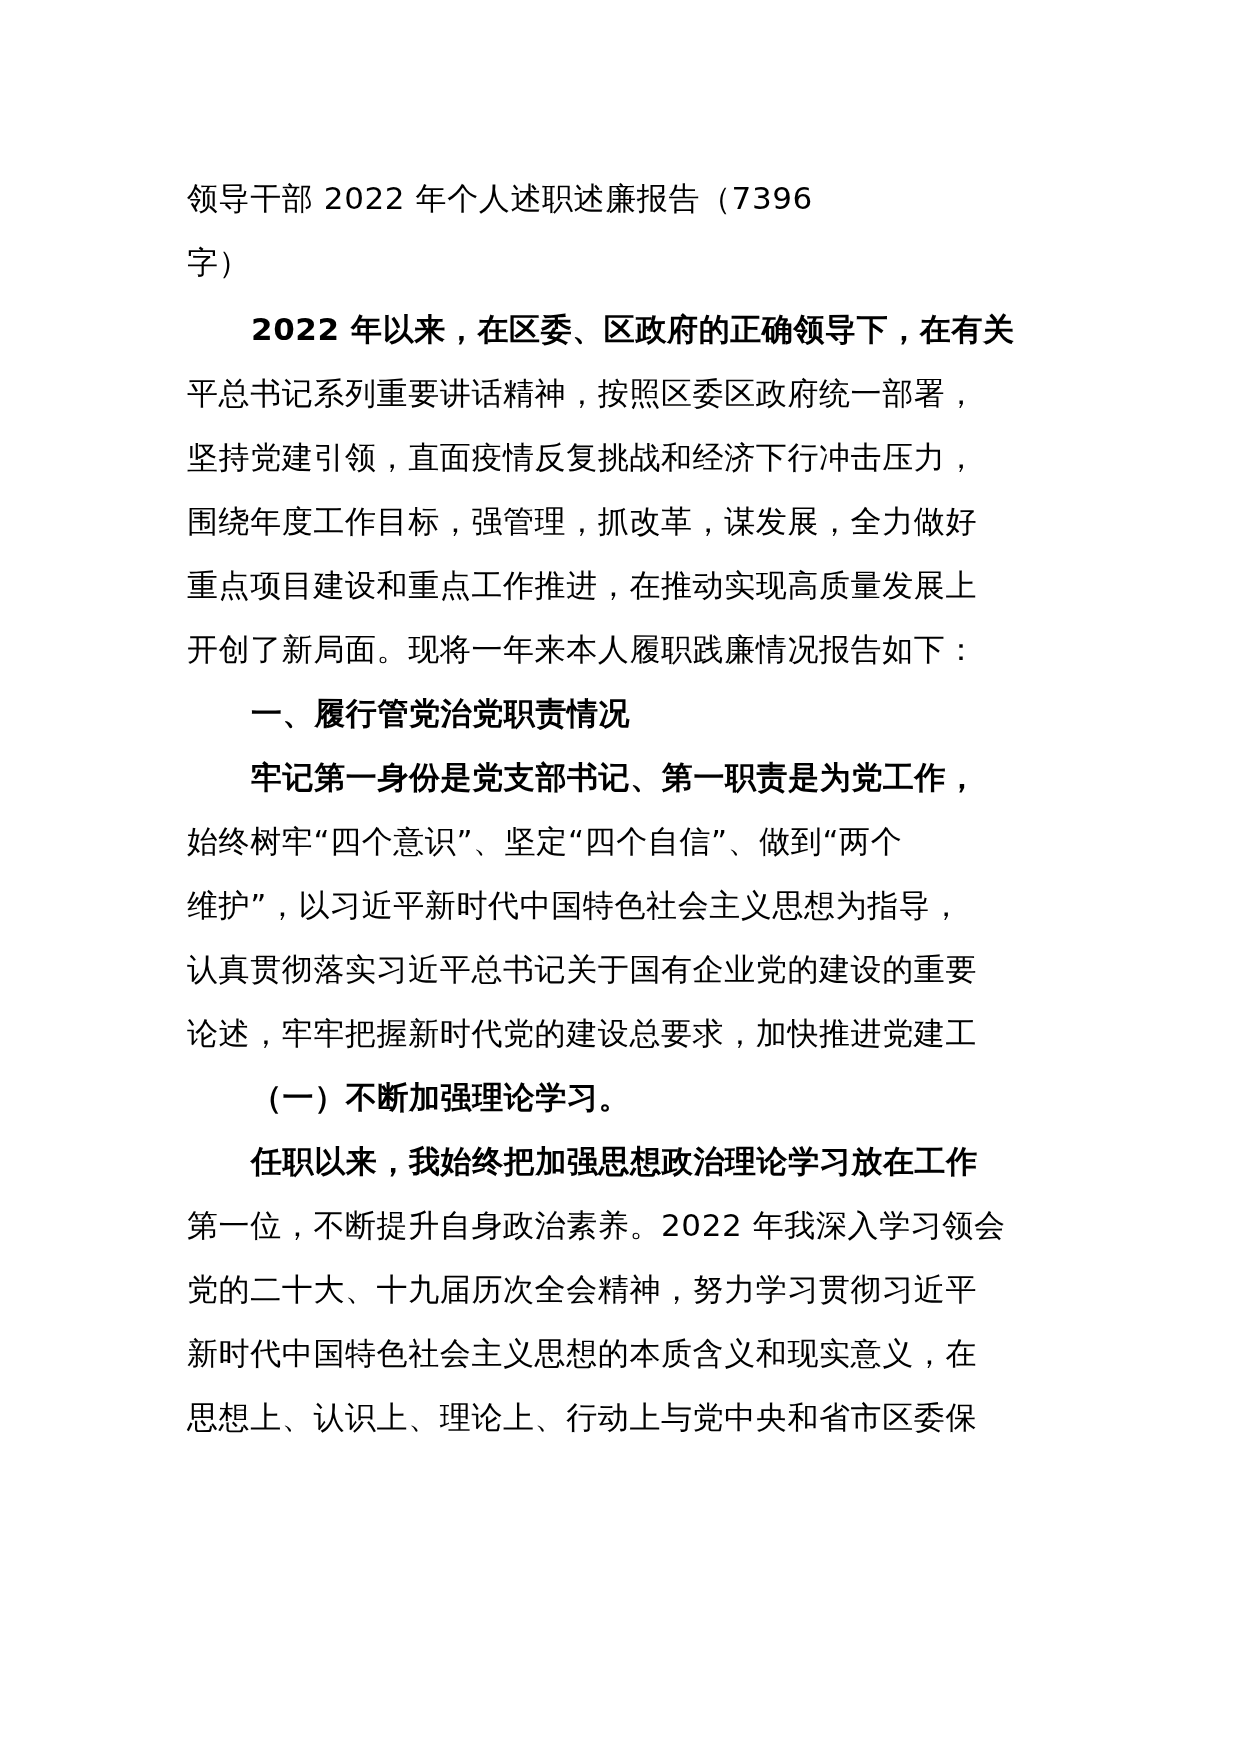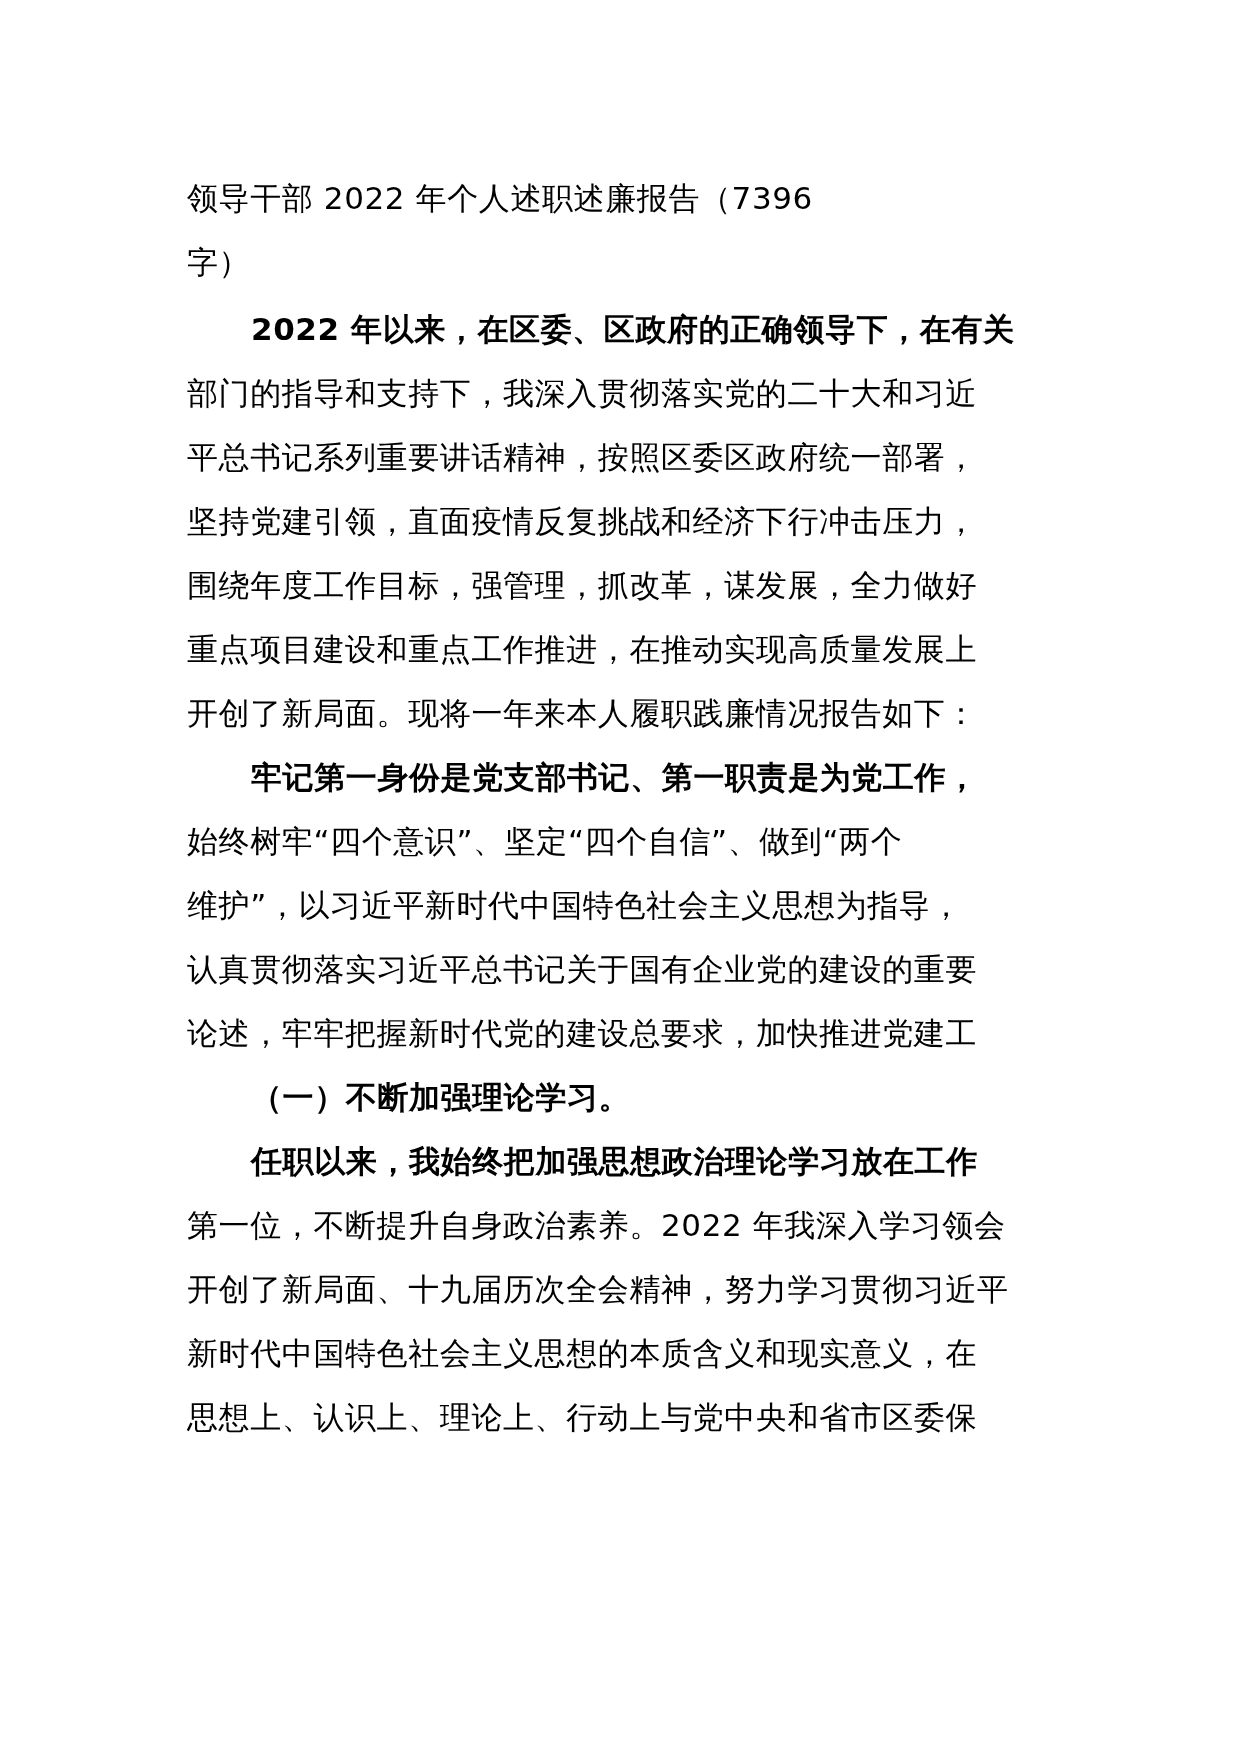--- a/index.html
+++ b/index.html
@@ -30,42 +30,44 @@
 <div class="page">
   <h1 class="title">
     <span class="ln">领导干部 2022 年个人述职述廉报告（7396</span>
     <span class="ln">字）</span>
   </h1>
 
   <div class="body">
 
     <div>
       <span class="ln indent">2022 年以来，在区委、区政府的正确领导下，在有关</span>
-      <span class="ln">部门的指导和支持下，我深入贯彻落实党的二十大和习近</span>
       <span class="ln">平总书记系列重要讲话精神，按照区委区政府统一部署，</span>
       <span class="ln">坚持党建引领，直面疫情反复挑战和经济下行冲击压力，</span>
       <span class="ln">围绕年度工作目标，强管理，抓改革，谋发展，全力做好</span>
       <span class="ln">重点项目建设和重点工作推进，在推动实现高质量发展上</span>
       <span class="ln">开创了新局面。现将一年来本人履职践廉情况报告如下：</span>
     </div>
 
+    <div>
+      <span class="ln indent">一、履行管党治党职责情况</span>
+    </div>
 
     <div>
       <span class="ln indent">牢记第一身份是党支部书记、第一职责是为党工作，</span>
       <span class="ln">始终树牢“四个意识”、坚定“四个自信”、做到“两个</span>
       <span class="ln">维护”，以习近平新时代中国特色社会主义思想为指导，</span>
       <span class="ln">认真贯彻落实习近平总书记关于国有企业党的建设的重要</span>
       <span class="ln">论述，牢牢把握新时代党的建设总要求，加快推进党建工</span>
     </div>
 
     <div>
       <span class="ln indent">（一）不断加强理论学习。</span>
     </div>
 
     <div>
       <span class="ln indent">任职以来，我始终把加强思想政治理论学习放在工作</span>
       <span class="ln">第一位，不断提升自身政治素养。2022 年我深入学习领会</span>
-      <span class="ln">开创了新局面、十九届历次全会精神，努力学习贯彻习近平</span>
+      <span class="ln">党的二十大、十九届历次全会精神，努力学习贯彻习近平</span>
       <span class="ln">新时代中国特色社会主义思想的本质含义和现实意义，在</span>
       <span class="ln">思想上、认识上、理论上、行动上与党中央和省市区委保</span>
     </div>
   </div>
 </div>
 
 </body></html>

